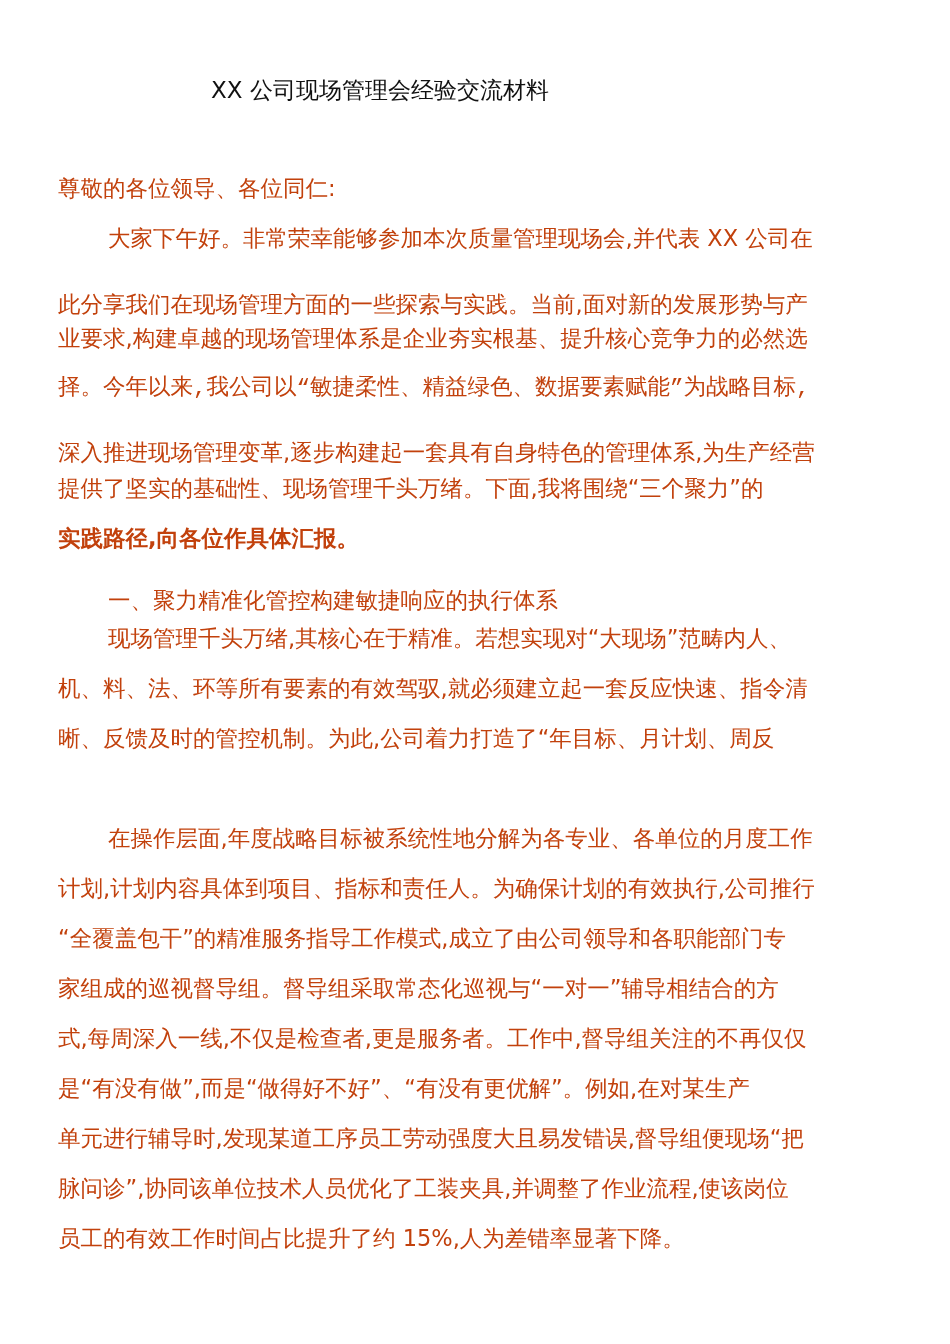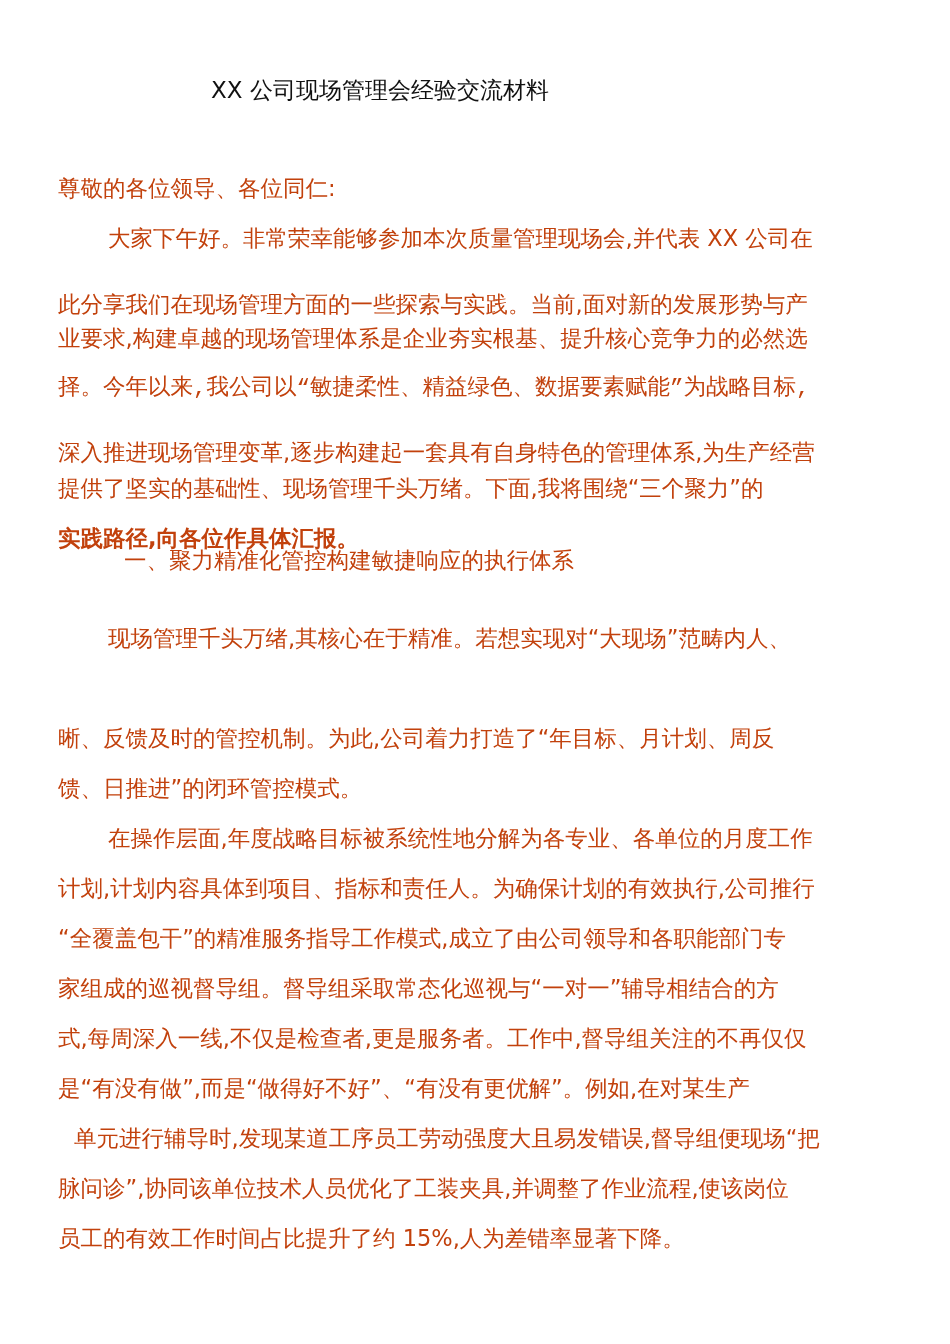--- a/index.html
+++ b/index.html
@@ -53,28 +53,28 @@
   <div class="line" style="top:173px;">尊敬的各位领导、各位同仁:</div>
 
   <div class="line indent" style="top:223px;">大家下午好。非常荣幸能够参加本次质量管理现场会,并代表 XX 公司在</div>
   <div class="line" style="top:273px;margin-top:16px;">此分享我们在现场管理方面的一些探索与实践。当前,面对新的发展形势与产</div>
   <div class="line" style="top:323px;">业要求,构建卓越的现场管理体系是企业夯实根基、提升核心竞争力的必然选</div>
   <div class="line" style="top:373px;font-family:Liberation Mono, monospace;">择。今年以来,我公司以“敏捷柔性、精益绿色、数据要素赋能”为战略目标,</div>
   <div class="line" style="top:423px;margin-top:14px;">深入推进现场管理变革,逐步构建起一套具有自身特色的管理体系,为生产经营</div>
   <div class="line" style="top:473px;">提供了坚实的基础性、现场管理千头万绪。下面,我将围绕“三个聚力”的</div>
   <div class="line" style="top:523px;font-weight:bold;">实践路径,向各位作具体汇报。</div>
 
-  <div class="line indent" style="top:545px;margin-left:16px;">一、聚力精准化管控构建敏捷响应的执行体系</div>
+  <div class="line indent" style="top:585px;">一、聚力精准化管控构建敏捷响应的执行体系</div>
 
   <div class="line indent" style="top:623px;text-align:right;">现场管理千头万绪,其核心在于精准。若想实现对“大现场”范畴内人、</div>
+  <div class="line" style="top:673px;">机、料、法、环等所有要素的有效驾驭,就必须建立起一套反应快速、指令清</div>
   <div class="line" style="top:723px;">晰、反馈及时的管控机制。为此,公司着力打造了“年目标、月计划、周反</div>
-  <div class="line" style="top:773px;">馈、日推进”的闭环管控模式。</div>
 
   <div class="line indent" style="top:823px;">在操作层面,年度战略目标被系统性地分解为各专业、各单位的月度工作</div>
   <div class="line" style="top:873px;">计划,计划内容具体到项目、指标和责任人。为确保计划的有效执行,公司推行</div>
   <div class="line" style="top:973px;">家组成的巡视督导组。督导组采取常态化巡视与“一对一”辅导相结合的方</div>
   <div class="line" style="top:923px;">“全覆盖包干”的精准服务指导工作模式,成立了由公司领导和各职能部门专</div>
   <div class="line" style="top:1023px;">式,每周深入一线,不仅是检查者,更是服务者。工作中,督导组关注的不再仅仅</div>
   <div class="line" style="top:1073px;">是“有没有做”,而是“做得好不好”、“有没有更优解”。例如,在对某生产</div>
-  <div class="line" style="top:1123px;margin-left:16px;">单元进行辅导时,发现某道工序员工劳动强度大且易发错误,督导组便现场“把</div>
+  <div class="line" style="top:1123px;">单元进行辅导时,发现某道工序员工劳动强度大且易发错误,督导组便现场“把</div>
   <div class="line" style="top:1173px;">脉问诊”,协同该单位技术人员优化了工装夹具,并调整了作业流程,使该岗位</div>
   <div class="line" style="top:1223px;">员工的有效工作时间占比提升了约 15%,人为差错率显著下降。</div>
 </div>
 
 </body></html>

